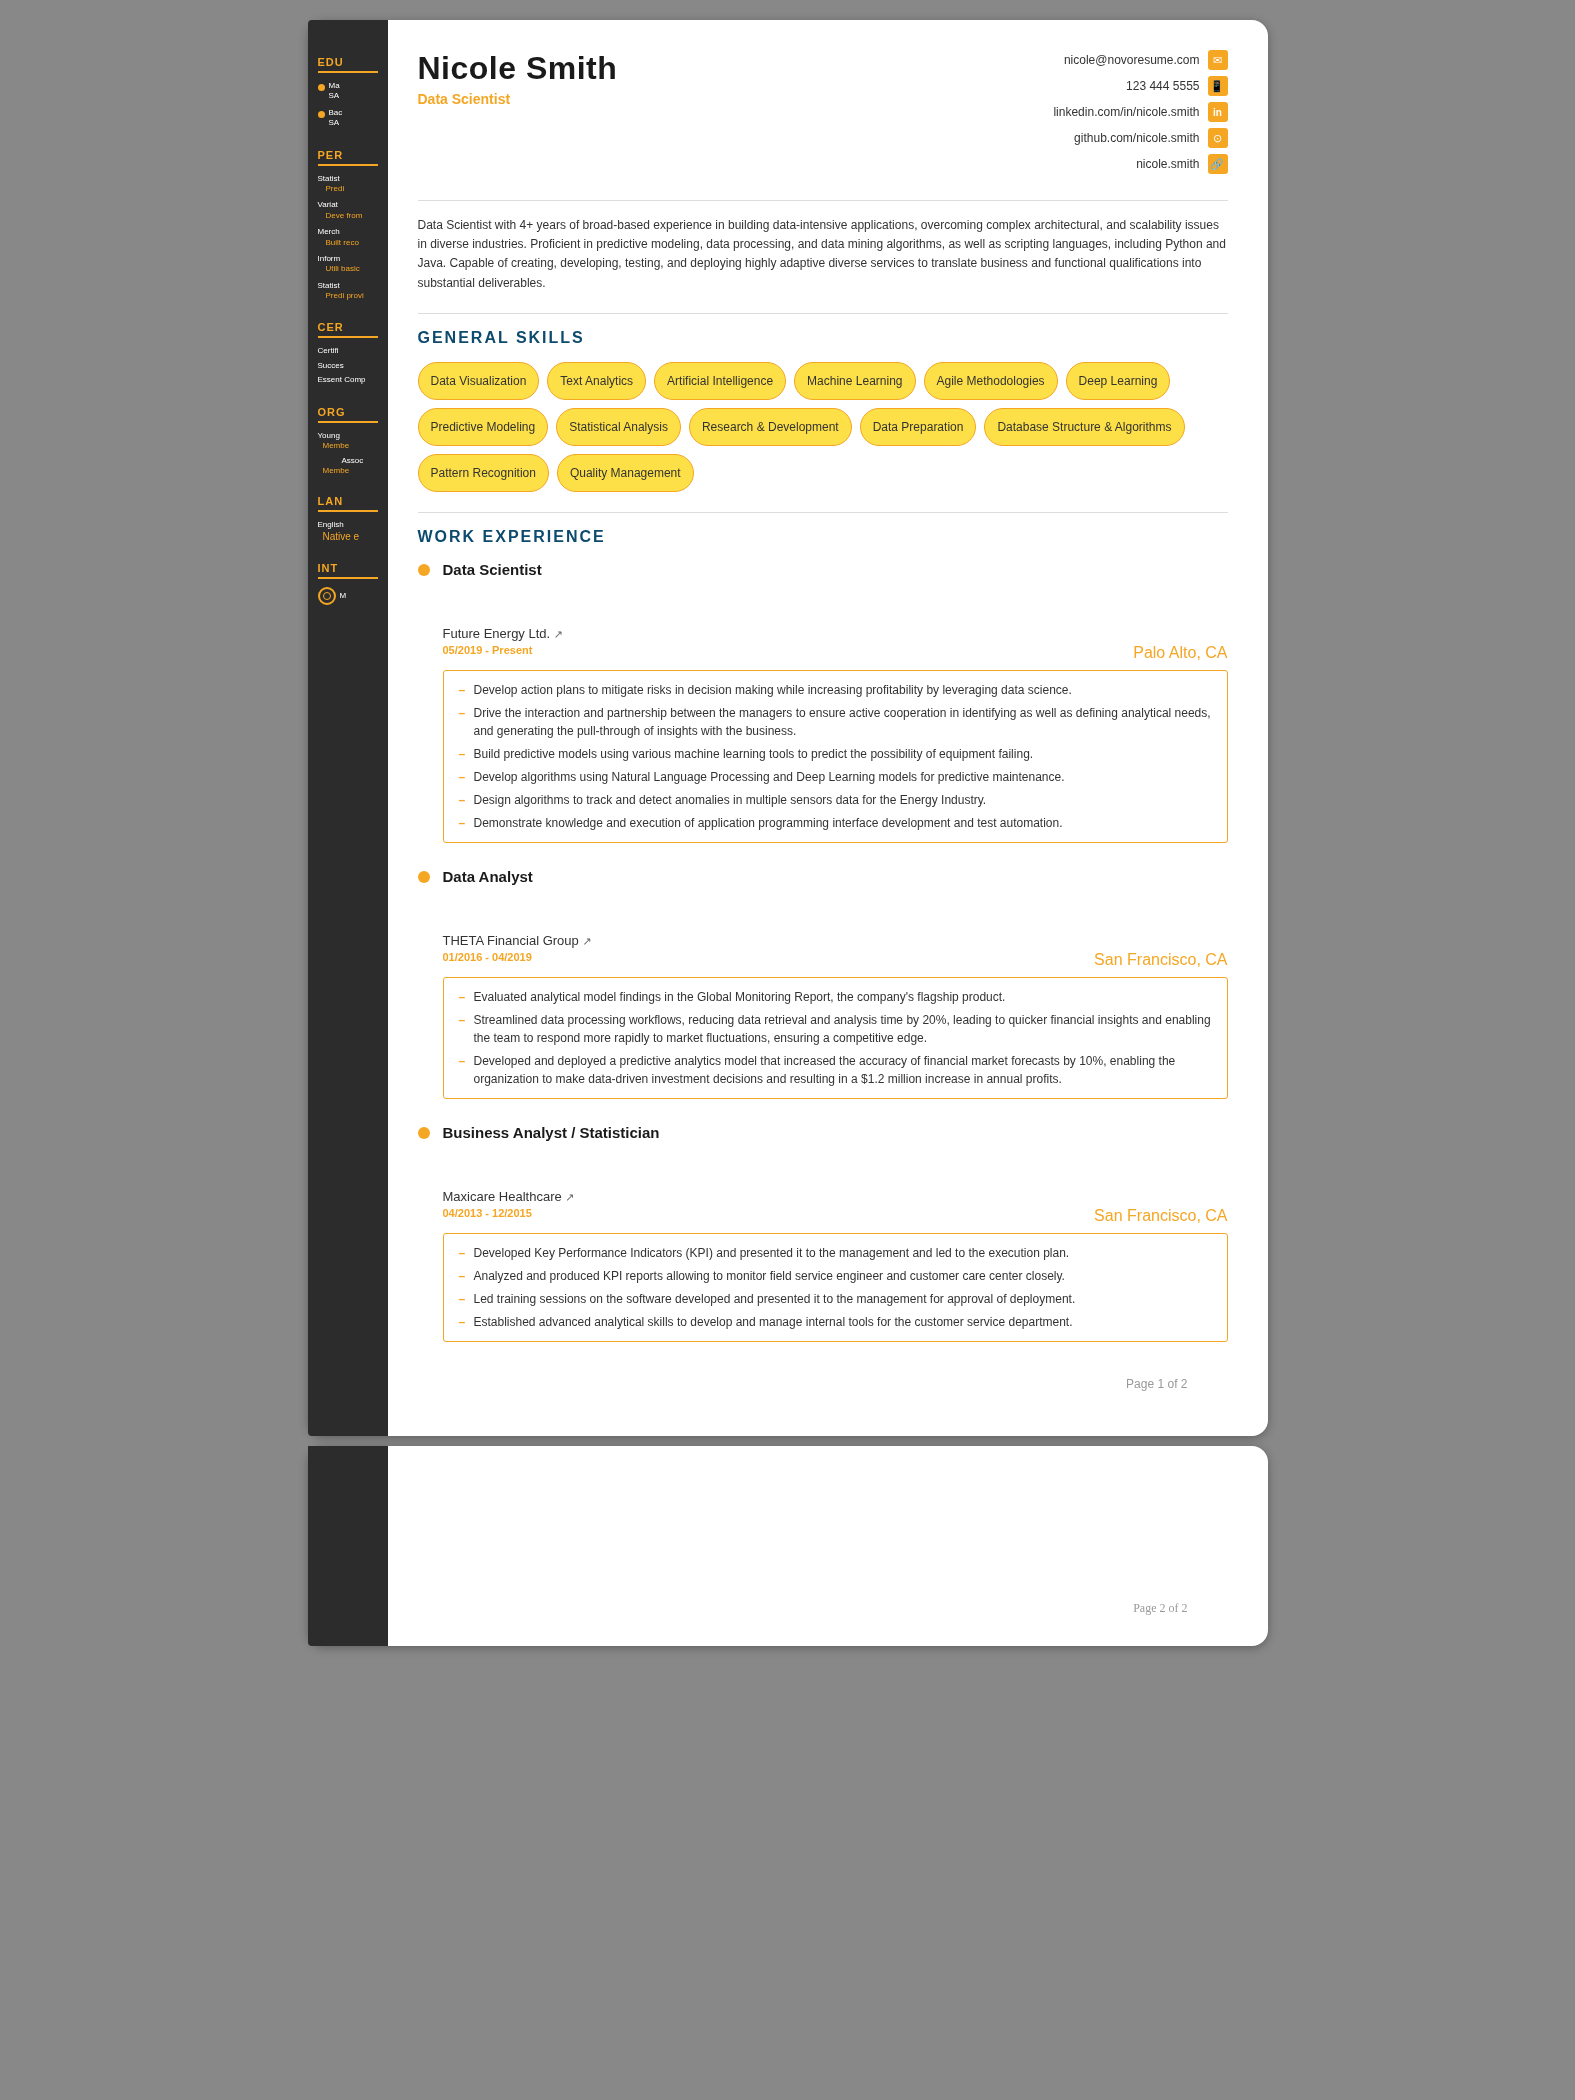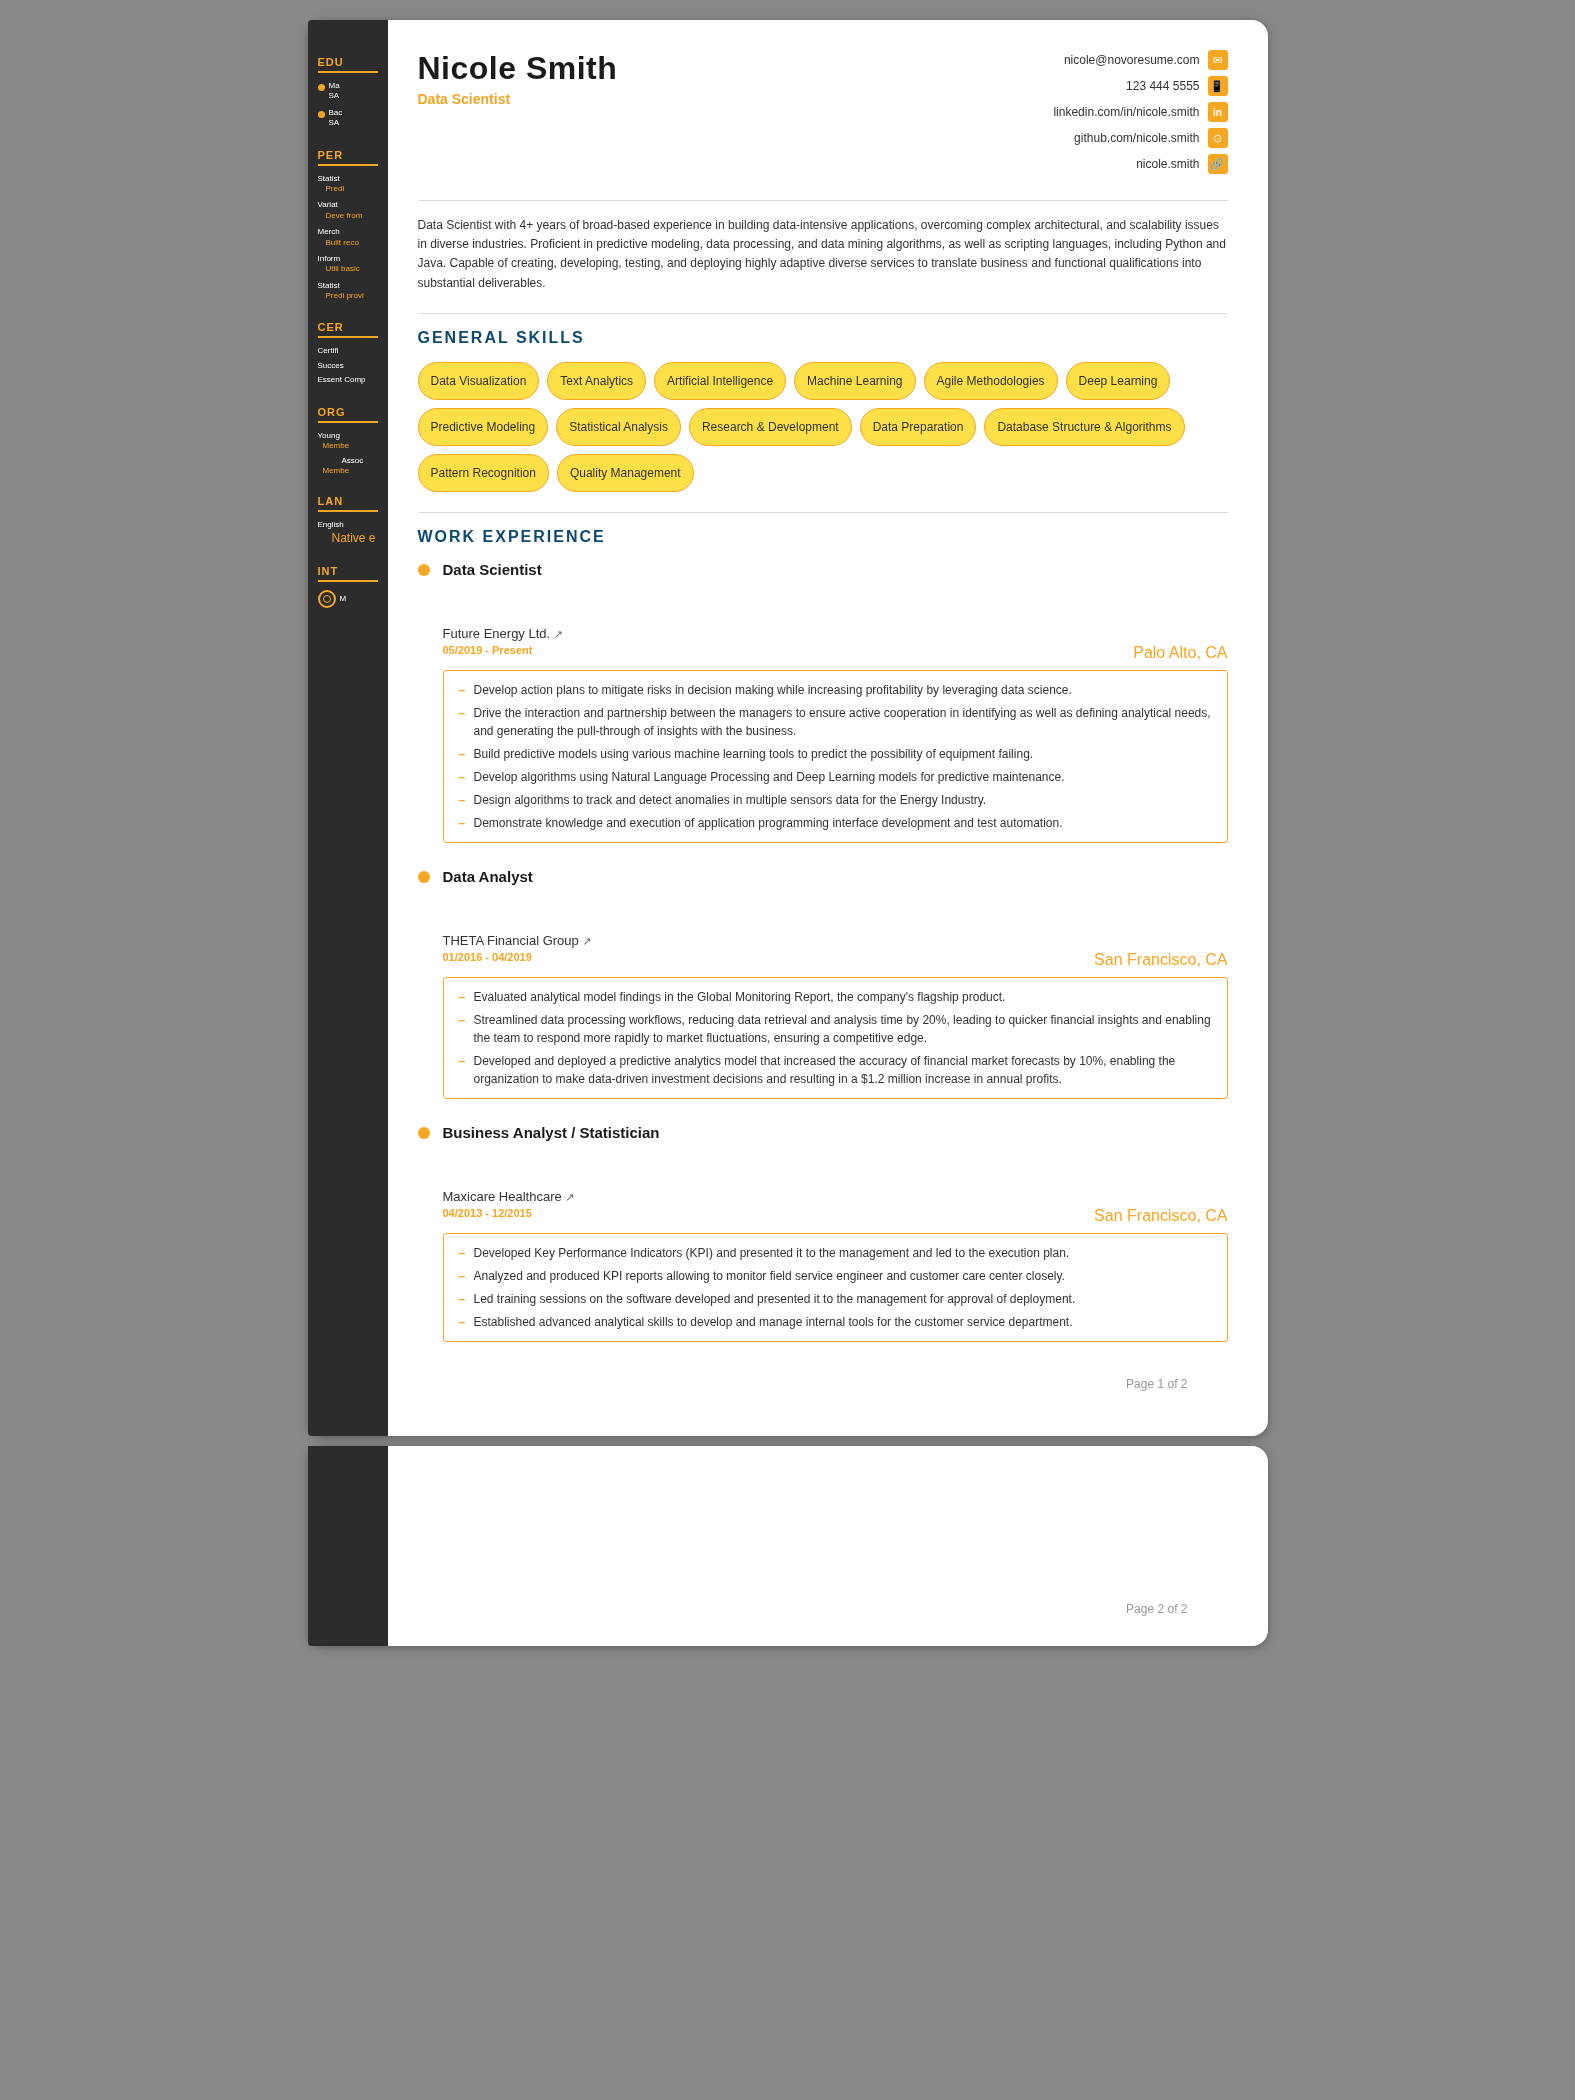--- a/index.html
+++ b/index.html
@@ -221,20 +221,21 @@
       color: #999;
       padding: 10px 40px 15px;
       width: 100%;
     }
     .page-2-label {
       text-align: right;
       font-size: 12px;
       color: #999;
       padding: 10px 40px 15px;
       width: 100%;
+      font-family: Liberation Serif, serif;
     }
 
     
     .sidebar-dot-item {
       display: flex;
       align-items: flex-start;
       margin-bottom: 6px;
     }
     .s-dot {
       width: 7px;
@@ -301,21 +302,21 @@
     <div class="s-text" style="margin-top:4px;">Essent Comp</div>
 
     <div class="sidebar-section-label" style="margin-top:20px;">ORG</div>
     <div class="s-text">Young</div>
     <div class="s-orange" style="font-size:8px;margin-left:5px;">Membe</div>
     <div class="s-text" style="margin-top:6px;margin-left:24px;">Assoc</div>
     <div class="s-orange" style="font-size:8px;margin-left:5px;">Membe</div>
 
     <div class="sidebar-section-label" style="margin-top:20px;">LAN</div>
     <div class="s-text">English</div>
-    <div class="s-orange" style="font-size:12px;margin-left:14px;">Native e</div>
+    <div class="s-orange" style="font-size:10px;margin-left:5px;">Native e</div>
 
     <div class="sidebar-section-label" style="margin-top:20px;">INT</div>
     <div style="display:flex;align-items:center;gap:4px;margin-top:4px;">
       <div style="width:18px;height:18px;border:2px solid #f5a623;border-radius:50%;display:flex;align-items:center;justify-content:center;">
         <div style="width:8px;height:8px;border:1px solid #f5a623;border-radius:50%;"></div>
       </div>
       <div class="s-text">M</div>
     </div>
   </div>
 

